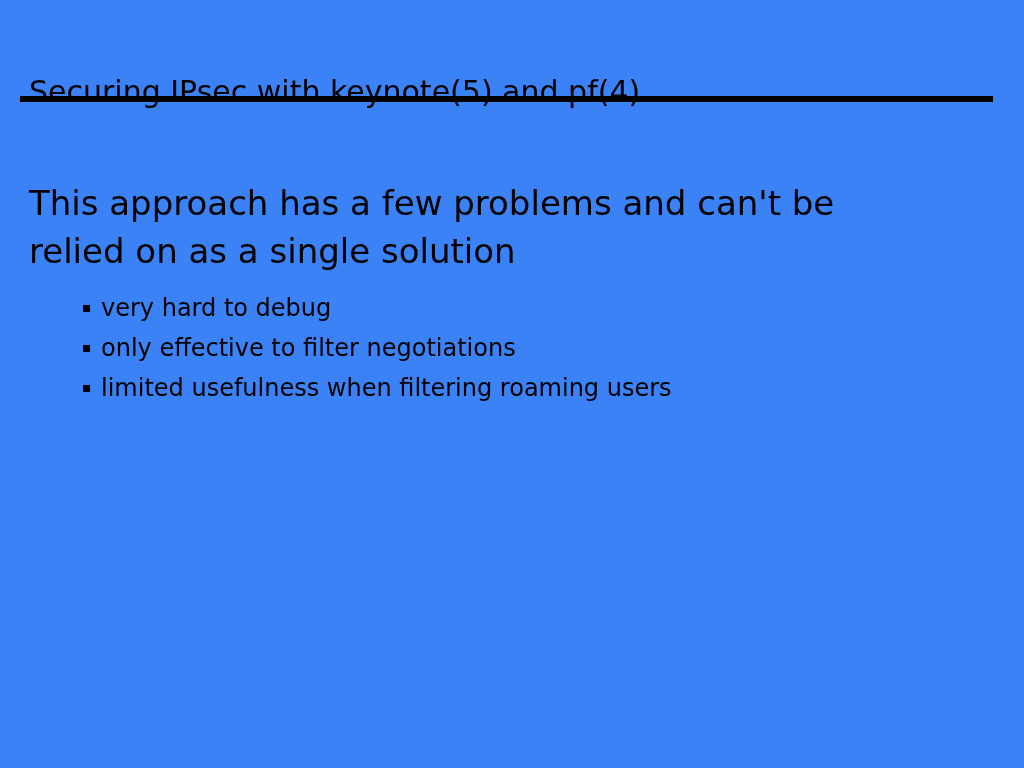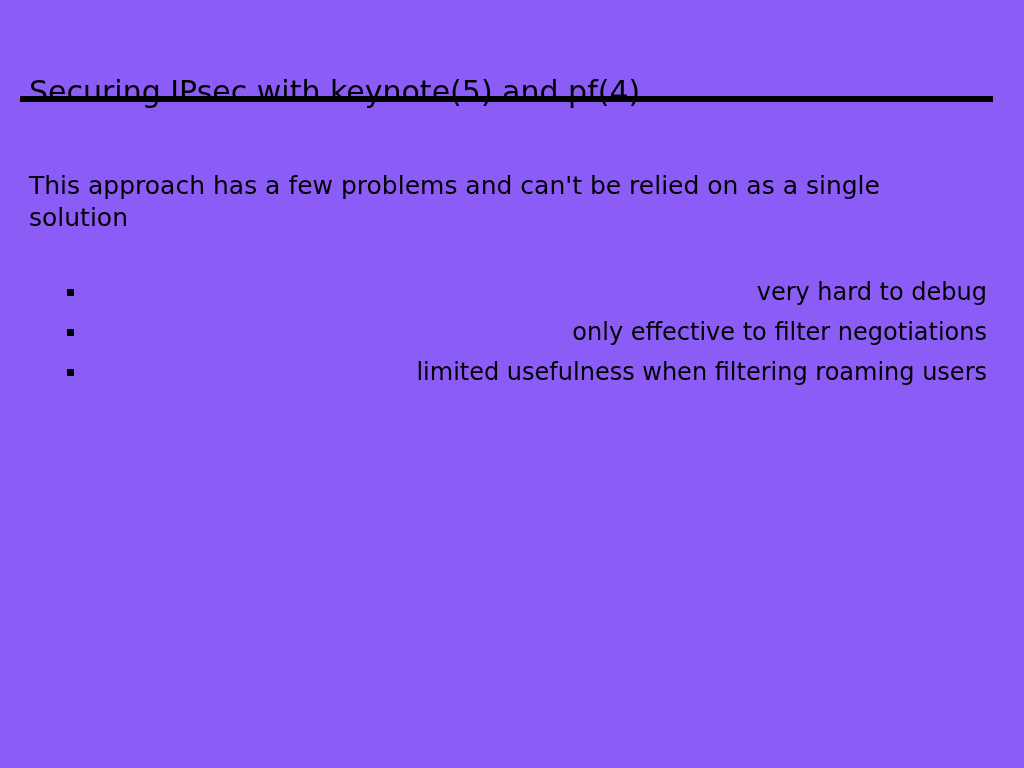--- a/index.html
+++ b/index.html
@@ -13,21 +13,21 @@
     background: #f5faf7;
     font-family: "DejaVu Sans", sans-serif;
     color: #000000;
     overflow: hidden;
   }
 
   .slide {
     position: relative;
     width: 1024px;
     height: 768px;
-    background: #8b5cf6;
+    background: #3b82f6;
   }
 
   
   .slide-title {
     position: absolute;
     left: 29px;
     top: 54px;
     width: 960px;
     font-size: 30px;
     line-height: 36px;
@@ -53,34 +53,33 @@
     top: 0;
     width: 1024px;
     height: 768px;
   }
 
   .intro {
     position: absolute;
     left: 29px;
     top: 145px;
     width: 880px;
-    font-size: 25px;
-    line-height: 32px;
+    font-size: 34px;
+    line-height: 48px;
     color: #000000;
   }
 
   .bullet-list {
     position: absolute;
     left: 67px;
     top: 272px;
     width: 920px;
-    margin: 0;
+    margin: 16px;
     padding: 0;
     list-style: none;
-    text-align: right;
   }
 
   .bullet-item {
     position: relative;
     padding-left: 18px;
     font-size: 24px;
     line-height: 40px;
     color: #000000;
     white-space: nowrap;
   }

